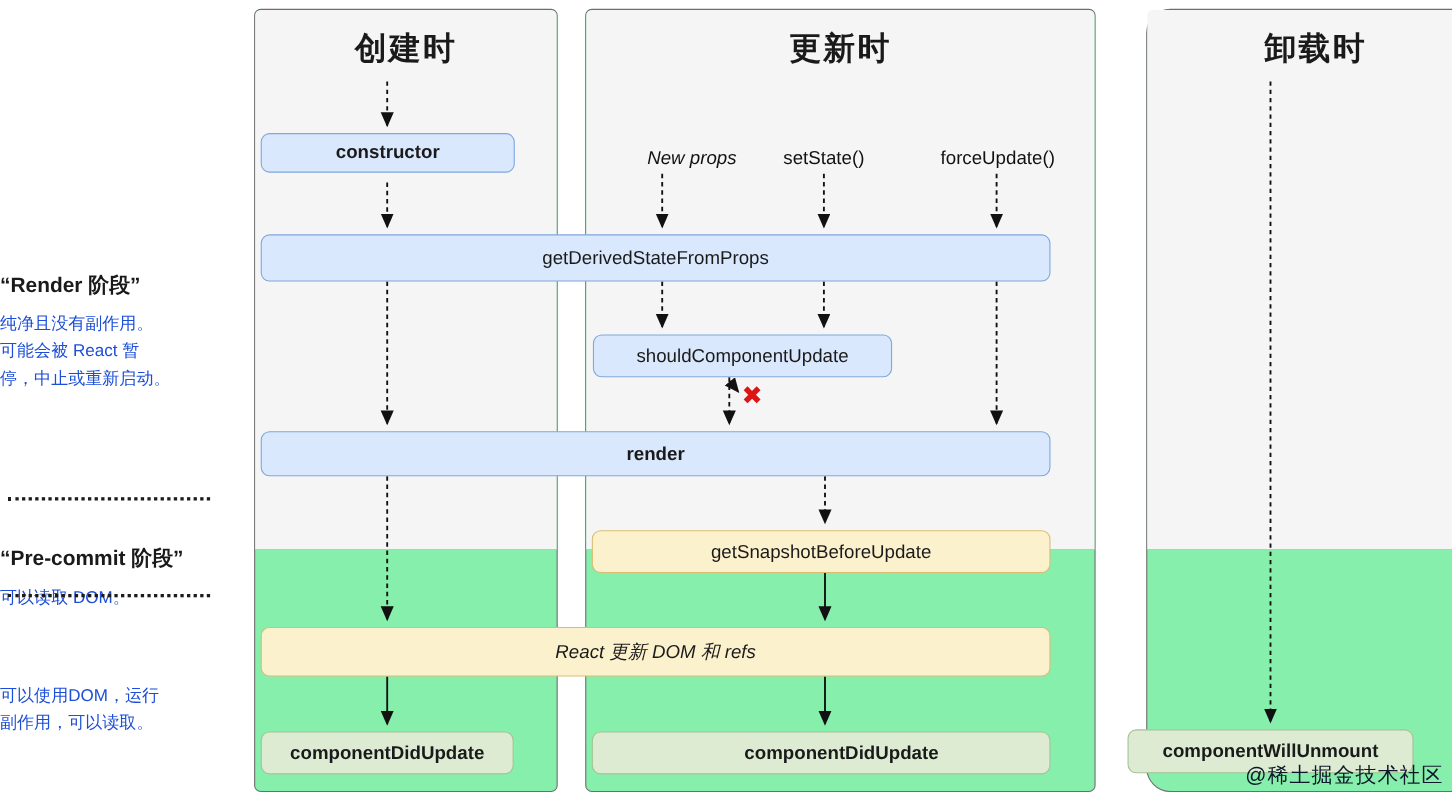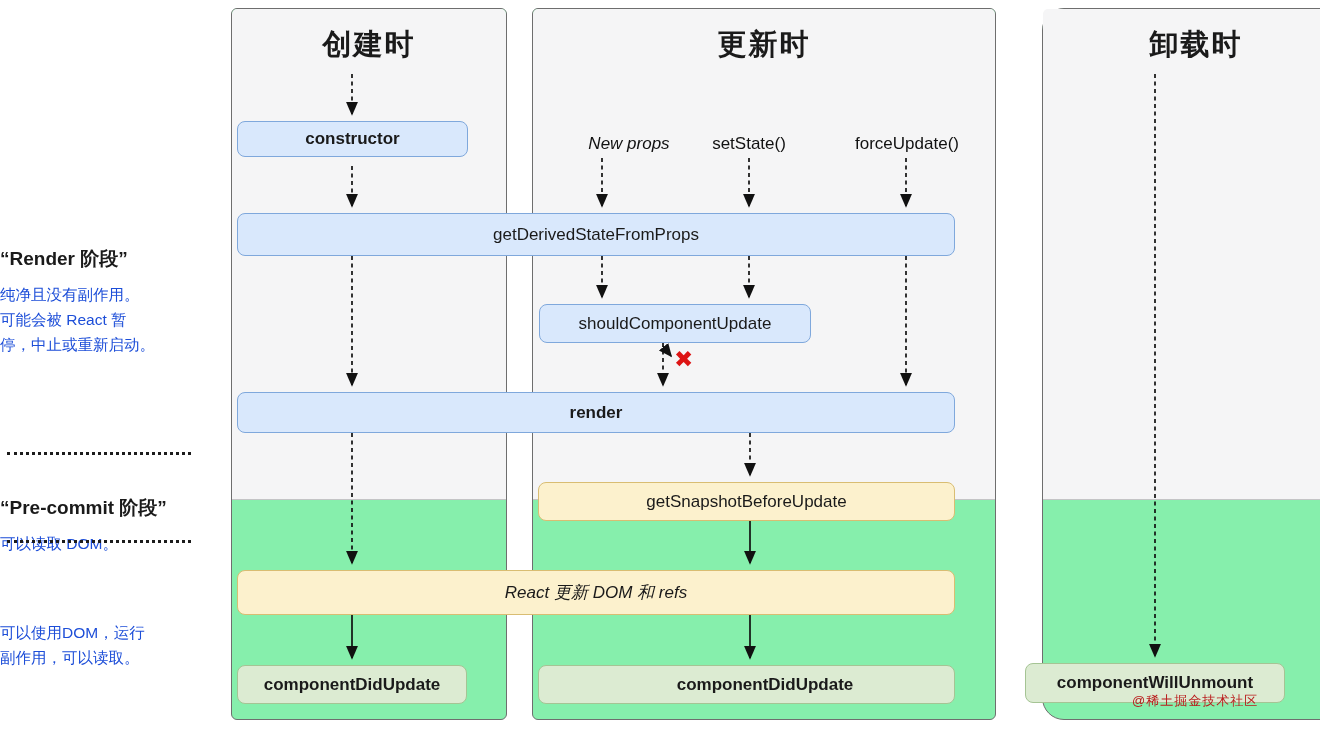--- a/index.html
+++ b/index.html
@@ -27,21 +27,21 @@
         border-radius:8px;box-sizing:border-box;font-size:17px;text-align:center;}
   .node.blue  {background:#d9e8fc;border:1.6px solid #7fa8dc;}
   .node.yellow{background:#fcf1cd;border:1.6px solid #d9bd72;}
   .node.green {background:#dcebd2;border:1.6px solid #a5c494;}
   .node.bold{font-weight:bold;}
   .node.italic{font-style:italic;}
 
   
   .arrows{position:absolute;left:0;top:0;width:1320px;height:734px;pointer-events:none;}
   .cancel-x{position:absolute;left:674px;top:348px;font-size:23px;font-weight:bold;color:#dd1414;line-height:1;}
-  .watermark{position:absolute;left:1132px;top:692px;font-size:13px;color:#b91c1c;letter-spacing:1px;}
+  .watermark{position:absolute;left:1132px;top:692px;font-size:19px;color:#0f172a;letter-spacing:1px;}
 </style>
 </head>
 <body>
 
 <div class="stage">
 
   <div class="sidebar">
 
     <div class="phase-block" style="top:222px;">
       <div class="phase-title">“Render 阶段”</div>

